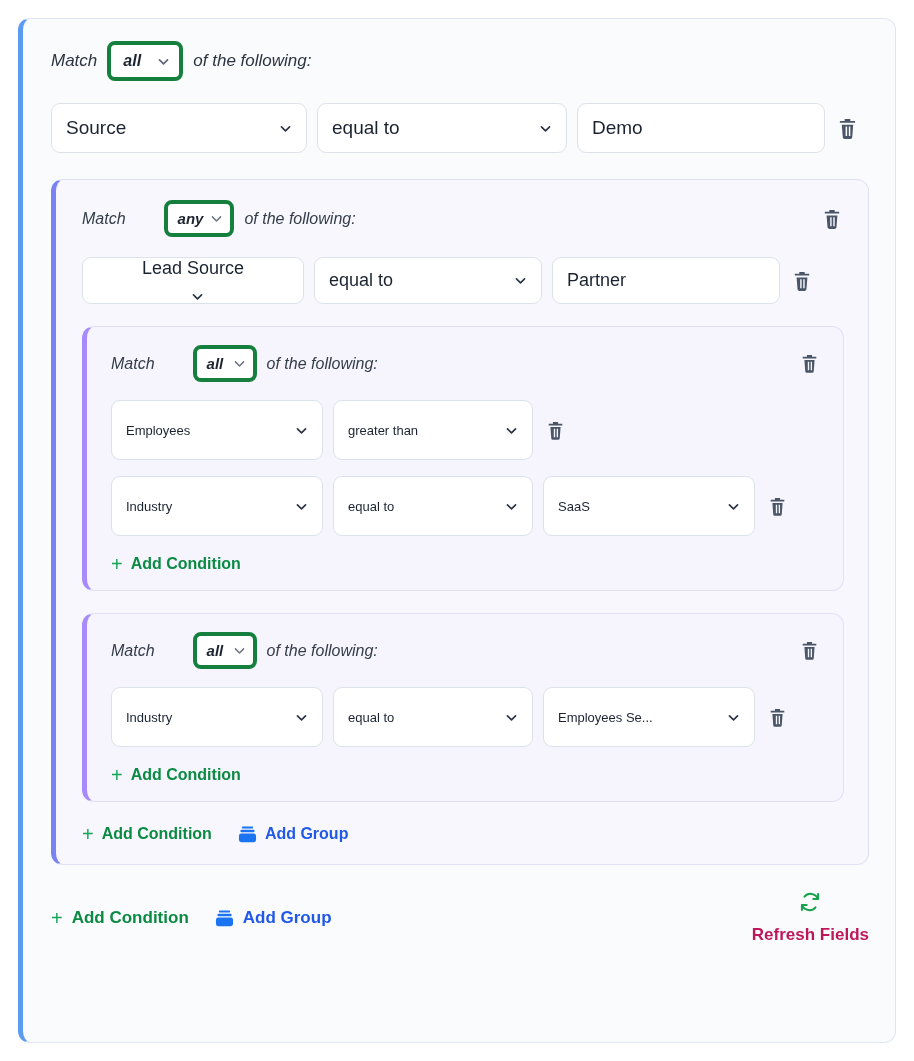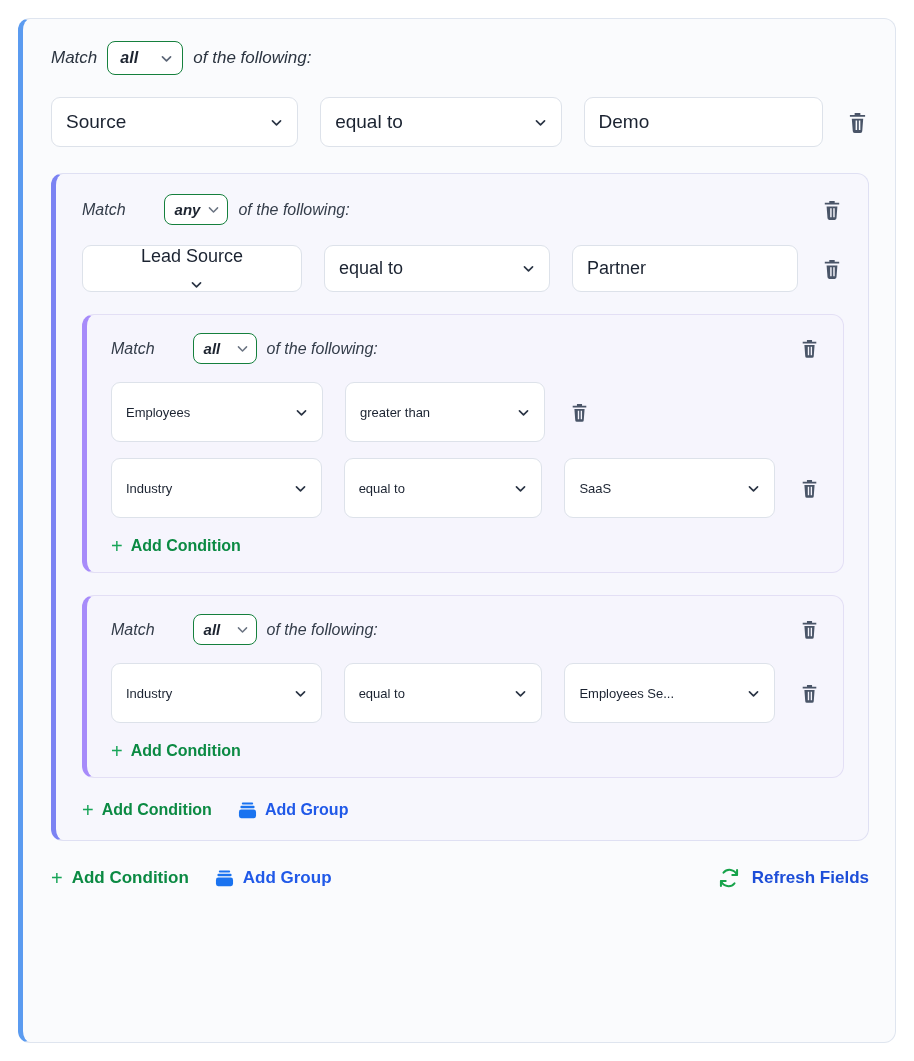--- a/index.html
+++ b/index.html
@@ -34,21 +34,21 @@
     font-size: 17px;
     color: #2b3440;
   }
   .match-label.sm { font-size: 16px; color: #343d4a; }
 
   .mini-select {
     display: inline-flex;
     align-items: center;
     justify-content: space-between;
     background: #ffffff;
-    border: 1px solid #15803d;
+    border: 4px solid #15803d;
     border-radius: 8px;
     padding: 7px 9px 7px 12px;
     min-width: 76px;
     cursor: pointer;
   }
   .mini-select.sm { min-width: 64px; padding: 6px 7px 6px 10px; margin-left: 28px; }
   .mini-select .ms-val {
     font-size: 16px;
     font-weight: bold;
     color: #1d2430;
@@ -60,21 +60,21 @@
     display: inline-block;
     width: 13px; height: 13px;
     flex: 0 0 auto;
   }
   .chev svg { display: block; width: 100%; height: 100%; }
 
   
   .cond-row {
     display: flex;
     align-items: center;
-    gap: 22px;
+    gap: 10px;
   }
 
   .field {
     position: relative;
     background: #ffffff;
     border: 1px solid #dde2ea;
     border-radius: 9px;
     height: 48px;
     display: flex;
     align-items: center;
@@ -184,26 +184,27 @@
     align-items: center;
     justify-content: space-between;
     margin-top: 26px;
   }
   .refresh-btn {
     display: inline-flex;
     align-items: center;
     gap: 12px;
     font-size: 17px;
     font-weight: bold;
-    color: #1d4ed8;
+    color: #be185d;
     cursor: pointer;
     background: none;
     border: none;
     padding: 0;
     font-family: "Liberation Sans", sans-serif;
+    flex-direction: column;
   }
   .refresh-icon { width: 22px; height: 22px; display: inline-block; }
   .refresh-icon svg { display: block; }
   .mt-16 { margin-top: 16px; }
   .mt-18 { margin-top: 18px; }
   .mt-20 { margin-top: 20px; }
   .mt-22 { margin-top: 22px; }
   .mt-26 { margin-top: 26px; }
 </style>
 </head>

